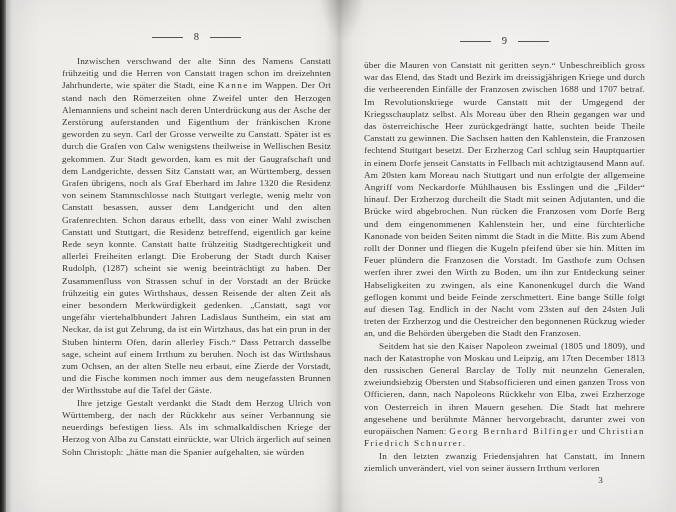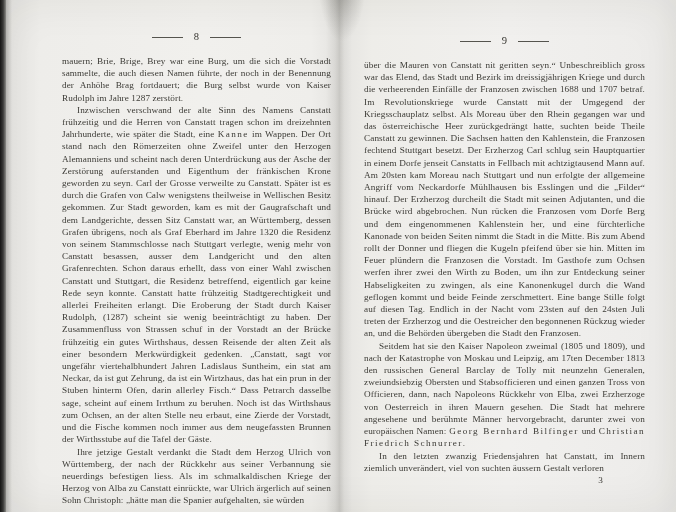--- a/index.html
+++ b/index.html
@@ -65,35 +65,34 @@
   <div class="gutter"></div>
   <div class="gutter-top-shadow"></div>
 
   <div class="page page-left">
     <div class="page-header">
       <span class="header-rule"></span>
       <span class="page-number">8</span>
       <span class="header-rule"></span>
     </div>
     <div class="page-body">
-        <p class="par"><span>mauern; Brie, Brige, Brey war eine Burg, um die sich die Vorstadt sammelte, die auch diesen Namen führte, der noch in der Benennung der Anhöhe Brag fortdauert; die Burg selbst wurde von Kaiser Rudolph im Jahre 1287 zerstört.</span></p>
         <p class="par indent"><span>Inzwischen verschwand der alte Sinn des Namens Canstatt frühzeitig und die Herren von Canstatt tragen schon im dreizehnten Jahrhunderte, wie später die Stadt, eine </span><span class="spaced">Kanne</span><span> im Wappen. Der Ort stand nach den Römerzeiten ohne Zweifel unter den Herzogen Alemanniens und scheint nach deren Unterdrückung aus der Asche der Zerstörung auferstanden und Eigenthum der fränkischen Krone geworden zu seyn. Carl der Grosse verweilte zu Canstatt. Später ist es durch die Grafen von Calw wenigstens theilweise in Wellischen Besitz gekommen. Zur Stadt geworden, kam es mit der Gaugrafschaft und dem Landgerichte, dessen Sitz Canstatt war, an Württemberg, dessen Grafen übrigens, noch als Graf Eberhard im Jahre 1320 die Residenz von seinem Stammschlosse nach Stuttgart verlegte, wenig mehr von Canstatt besassen, ausser dem Landgericht und den alten Grafenrechten. Schon daraus erhellt, dass von einer Wahl zwischen Canstatt und Stuttgart, die Residenz betreffend, eigentlich gar keine Rede seyn konnte. Canstatt hatte frühzeitig Stadtgerechtigkeit und allerlei Freiheiten erlangt. Die Eroberung der Stadt durch Kaiser Rudolph, (1287) scheint sie wenig beeinträchtigt zu haben. Der Zusammenfluss von Strassen schuf in der Vorstadt an der Brücke frühzeitig ein gutes Wirthshaus, dessen Reisende der alten Zeit als einer besondern Merkwürdigkeit gedenken. „Canstatt, sagt vor ungefähr viertehalbhundert Jahren Ladislaus Suntheim, ein stat am Neckar, da ist gut Zehrung, da ist ein Wirtzhaus, das hat ein prun in der Stuben hinterm Ofen, darin allerley Fisch.“ Dass Petrarch dasselbe sage, scheint auf einem Irrthum zu beruhen. Noch ist das Wirthshaus zum Ochsen, an der alten Stelle neu erbaut, eine Zierde der Vorstadt, und die Fische kommen noch immer aus dem neugefassten Brunnen der Wirthsstube auf die Tafel der Gäste.</span></p>
         <p class="par indent"><span>Ihre jetzige Gestalt verdankt die Stadt dem Herzog Ulrich von Württemberg, der nach der Rückkehr aus seiner Verbannung sie neuerdings befestigen liess. Als im schmalkaldischen Kriege der Herzog von Alba zu Canstatt einrückte, war Ulrich ärgerlich auf seinen Sohn Christoph: „hätte man die Spanier aufgehalten, sie würden</span></p>
       </div>
   </div>
 
   <div class="page page-right">
     <div class="page-header">
       <span class="header-rule"></span>
       <span class="page-number">9</span>
       <span class="header-rule"></span>
     </div>
     <div class="page-body">
         <p class="par"><span>über die Mauren von Canstatt nit geritten seyn.“ Unbeschreiblich gross war das Elend, das Stadt und Bezirk im dreissigjährigen Kriege und durch die verheerenden Einfälle der Franzosen zwischen 1688 und 1707 betraf. Im Revolutionskriege wurde Canstatt mit der Umgegend der Kriegsschauplatz selbst. Als Moreau über den Rhein gegangen war und das österreichische Heer zurückgedrängt hatte, suchten beide Theile Canstatt zu gewinnen. Die Sachsen hatten den Kahlenstein, die Franzosen fechtend Stuttgart besetzt. Der Erzherzog Carl schlug sein Hauptquartier in einem Dorfe jenseit Canstatts in Fellbach mit achtzigtausend Mann auf. Am 20sten kam Moreau nach Stuttgart und nun erfolgte der allgemeine Angriff vom Neckardorfe Mühlhausen bis Esslingen und die „Filder“ hinauf. Der Erzherzog durcheilt die Stadt mit seinen Adjutanten, und die Brücke wird abgebrochen. Nun rücken die Franzosen vom Dorfe Berg und dem eingenommenen Kahlenstein her, und eine fürchterliche Kanonade von beiden Seiten nimmt die Stadt in die Mitte. Bis zum Abend rollt der Donner und fliegen die Kugeln pfeifend über sie hin. Mitten im Feuer plündern die Franzosen die Vorstadt. Im Gasthofe zum Ochsen werfen ihrer zwei den Wirth zu Boden, um ihn zur Entdeckung seiner Habseligkeiten zu zwingen, als eine Kanonenkugel durch die Wand geflogen kommt und beide Feinde zerschmettert. Eine bange Stille folgt auf diesen Tag. Endlich in der Nacht vom 23sten auf den 24sten Juli treten der Erzherzog und die Oestreicher den begonnenen Rückzug wieder an, und die Behörden übergeben die Stadt den Franzosen.</span></p>
         <p class="par indent"><span>Seitdem hat sie den Kaiser Napoleon zweimal (1805 und 1809), und nach der Katastrophe von Moskau und Leipzig, am 17ten December 1813 den russischen General Barclay de Tolly mit neunzehn Generalen, zweiundsiebzig Obersten und Stabsofficieren und einen ganzen Tross von Officieren, dann, nach Napoleons Rückkehr von Elba, zwei Erzherzoge von Oesterreich in ihren Mauern gesehen. Die Stadt hat mehrere angesehene und berühmte Männer hervorgebracht, darunter zwei von europäischen Namen: </span><span class="spaced">Georg Bernhard Bilfinger</span><span> und </span><span class="spaced">Christian Friedrich Schnurrer</span><span>.</span></p>
-        <p class="par indent"><span>In den letzten zwanzig Friedensjahren hat Canstatt, im Innern ziemlich unverändert, viel von suchten äussern Gestalt verloren</span></p>
+        <p class="par indent"><span>In den letzten zwanzig Friedensjahren hat Canstatt, im Innern ziemlich unverändert, viel von seiner äussern Irrthum verloren</span></p>
       </div>
     <div class="signature-line">
       <span>3</span>
     </div>
   </div>
 
 </div>
 
 </body></html>

